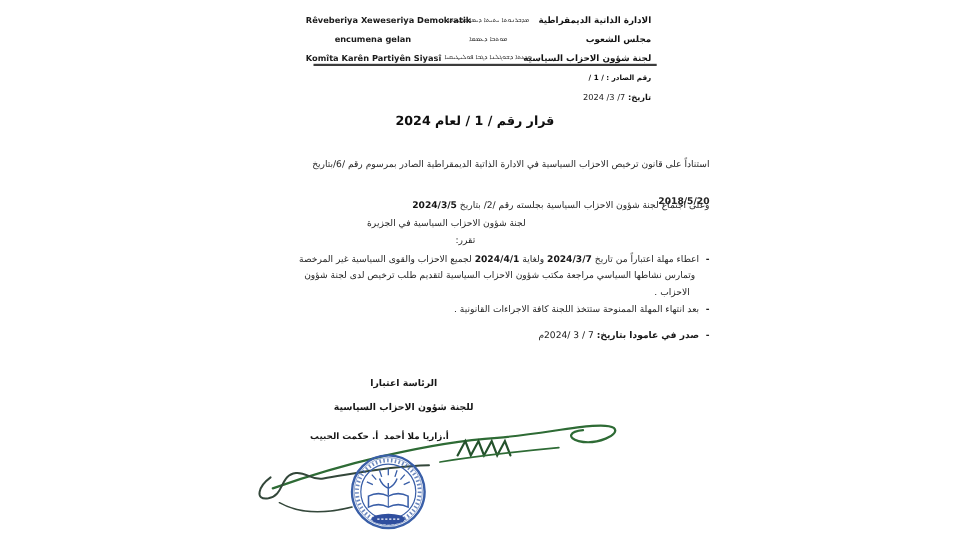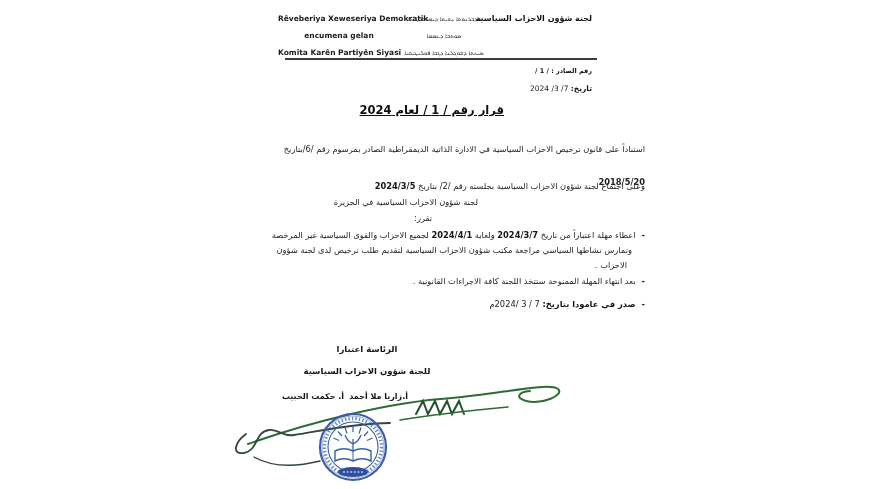--- a/index.html
+++ b/index.html
@@ -10,21 +10,21 @@
   .abs{position:absolute;white-space:nowrap;}
   .rtl{direction:rtl;unicode-bidi:isolate;}
   .b{font-weight:bold;color:#161616;}
   
   .hdr-latin{font-size:7.5px;font-weight:bold;color:#1b1b1b;line-height:17px;text-align:center;}
   .hdr-syriac{font-size:6px;color:#2a2a2a;line-height:17px;text-align:center;letter-spacing:.3px;}
   .hdr-arabic{font-size:8px;font-weight:bold;color:#141414;line-height:17px;text-align:right;}
   .rule{position:absolute;background:#3c3c3c;height:1.5px;}
   .serial{font-size:6.5px;font-weight:bold;color:#101010;}
   .dateline{font-size:7.5px;color:#1c1c1c;text-align:center;}
-  .title{font-size:11.5px;font-weight:bold;color:#0e0e0e;text-decoration:underline;}
+  .title{font-size:11.5px;font-weight:bold;color:#0e0e0e;}
   .bodytxt{font-size:8.3px;color:#242424;}
   .bullet-dash{padding-left:6px;font-weight:bold;}
   .sigline{font-weight:bold;color:#151515;text-align:center;}
   .name{font-size:8px;font-weight:bold;color:#161616;}
   svg{display:block;}
 </style>
 </head>
 <body>
 
 <div id="page">
@@ -35,20 +35,22 @@
     <div>Komîta Karên Partiyên Siyasî</div>
   </div>
 
   <div class="abs hdr-syriac" style="left:402px;top:10px;width:84px;">
     <div>ܡܕܒܪܢܘܬܐ ܝܬܝܬܐ ܕܝܡܘܩܪܛܝܬܐ</div>
     <div>ܡܘܬܒܐ ܕܥܡܡܐ</div>
     <div>ܣܝܥܬܐ ܕܫܘܓܠܢܐ ܕܓܒܐ ܦܘܠܝܛܝܩܝܐ</div>
   </div>
 
   <div class="abs hdr-arabic rtl" style="left:488px;top:10px;width:104px;">
+    <div>الادارة الذاتية الديمقراطية</div>
+    <div>مجلس الشعوب</div>
     <div>لجنة شؤون الاحزاب السياسية</div>
   </div>
 
   <div class="rule" style="left:285px;top:58px;width:312px;"></div>
 
   <div class="abs rtl serial" style="right:278px;top:67px;">رقم الصادر : / 1 /</div>
   <div class="abs rtl dateline" style="right:278px;top:84px;">
     <span class="b">تاريخ:</span>
     <span>7/ 3/ 2024</span>
   </div>

